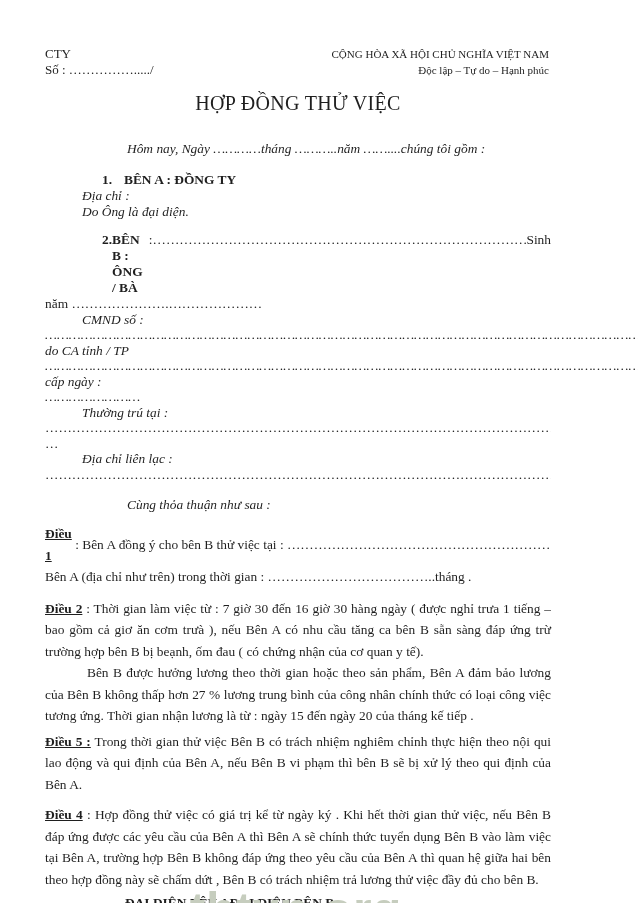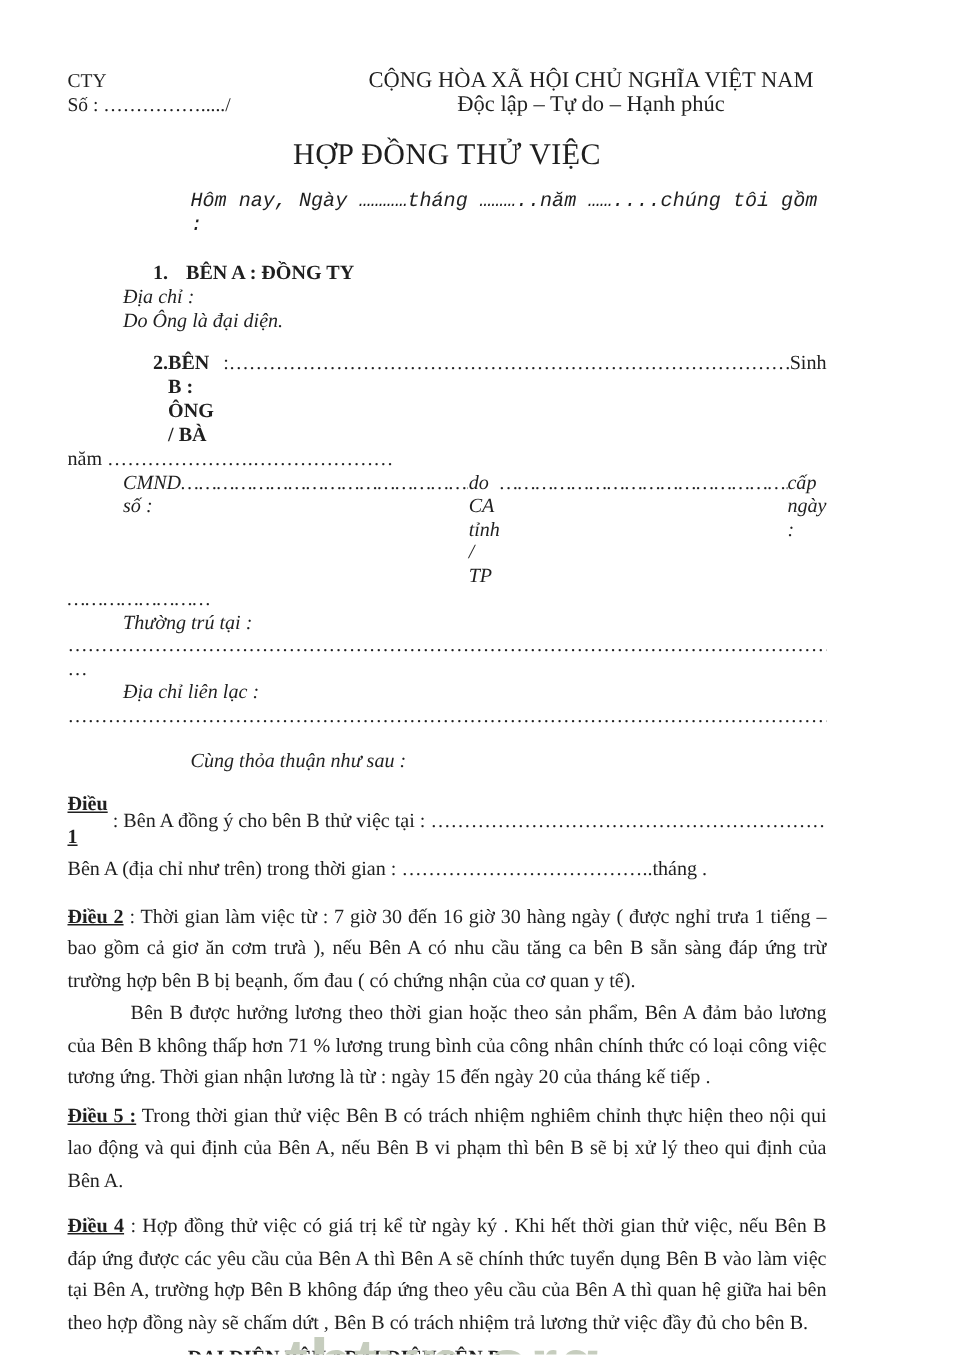--- a/index.html
+++ b/index.html
@@ -14,38 +14,38 @@
     position: relative;
     width: 592px; height: 903px;
     padding: 46px 41px 0 45px;
     background: #ffffff;
     font-size: 13.4px;
     line-height: 16px;
   }
   .b { font-weight: bold; }
   .i { font-style: italic; }
   .u { text-decoration: underline; }
-  .row { display: flex; align-items: baseline; }
+  .row { display: flex; align-items: baseline; flex-direction: column; }
   .dotfill { flex: 1 1 auto; overflow: hidden; white-space: nowrap; }
   .dotline { overflow: hidden; white-space: nowrap; }
 
   .header { display: flex; justify-content: space-between; align-items: flex-start; }
   .header-left { font-size: 13px; line-height: 16px; }
-  .header-right { width: 310px; text-align: center; font-size: 15px; line-height: 16px; margin-right: 2px; }
+  .header-right { width: 310px; text-align: right; font-size: 11px; line-height: 16px; margin-right: 2px; }
 
   .doc-title {
     text-align: center;
     font-size: 20px;
     line-height: 24px;
     font-weight: normal;
     margin-top: 13px;
     letter-spacing: 0.3px;
   }
 
-  .intro { margin-top: 12px; padding-left: 82px; font-family: Liberation Mono, monospace; }
+  .intro { margin-top: 26px; padding-left: 82px; }
 
   .party-a { margin-top: 15px; }
   .party-heading { padding-left: 57px; display: flex; align-items: baseline; }
   .party-heading .num { width: 22px; font-weight: bold; }
   .tight { line-height: 15.5px; }
   .indent-sm { padding-left: 37px; }
 
   .party-b { margin-top: 13px; }
   .party-b .head-inner { display: flex; align-items: baseline; width: 100%; padding-left: 57px; }
   .party-b .head-inner .num { width: 22px; font-weight: bold; }
@@ -137,21 +137,21 @@
     <div class="line">
       <span class="b u">Điều 1</span>
       <span style="white-space:pre;"> : Bên A đồng ý cho bên B thử việc tại : </span>
       <span class="dotfill">………………………………………………………………………………………………………………………………………………………………………………………………………………………………</span>
     </div>
     <div>Bên A (địa chỉ như trên) trong thời gian : ………………………………..tháng .</div>
   </div>
 
   <div class="article">
     <p><span class="b u">Điều 2</span><span> : Thời gian làm việc từ : 7 giờ 30 đến 16 giờ 30 hàng ngày ( được nghỉ trưa 1 tiếng – bao gồm cả giơ ăn cơm trưà ), nếu Bên A có nhu cầu tăng ca bên B sẵn sàng đáp ứng trừ trường hợp bên B bị beạnh, ốm đau ( có chứng nhận của cơ quan y tế).</span></p>
-    <p class="p2">Bên B được hưởng lương theo thời gian hoặc theo sản phẩm, Bên A đảm bảo lương của Bên B không thấp hơn 71 % lương trung bình của công nhân chính thức có loại công việc tương ứng. Thời gian nhận lương là từ : ngày 15 đến ngày 20 của tháng kế tiếp .</p>
+    <p class="p2">Bên B được hưởng lương theo thời gian hoặc theo sản phẩm, Bên A đảm bảo lương của Bên B không thấp hơn 27 % lương trung bình của công nhân chính thức có loại công việc tương ứng. Thời gian nhận lương là từ : ngày 15 đến ngày 20 của tháng kế tiếp .</p>
   </div>
 
   <div class="article art3">
     <p><span class="b u">Điều 5 :</span><span> Trong thời gian thử việc Bên B có trách nhiệm nghiêm chỉnh thực hiện theo nội qui lao động và qui định của Bên A, nếu Bên B vi phạm thì bên B sẽ bị xử lý theo qui định của Bên A.</span></p>
   </div>
 
   <div class="article art4">
     <p><span class="b u">Điều 4</span><span> : Hợp đồng thử việc có giá trị kể từ ngày ký . Khi hết thời gian thử việc, nếu Bên B đáp ứng được các yêu cầu của Bên A thì Bên A sẽ chính thức tuyển dụng Bên B vào làm việc tại Bên A, trường hợp Bên B không đáp ứng theo yêu cầu của Bên A thì quan hệ giữa hai bên theo hợp đồng này sẽ chấm dứt , Bên B có trách nhiệm trả lương thử việc đầy đủ cho bên B.</span></p>
   </div>
 

